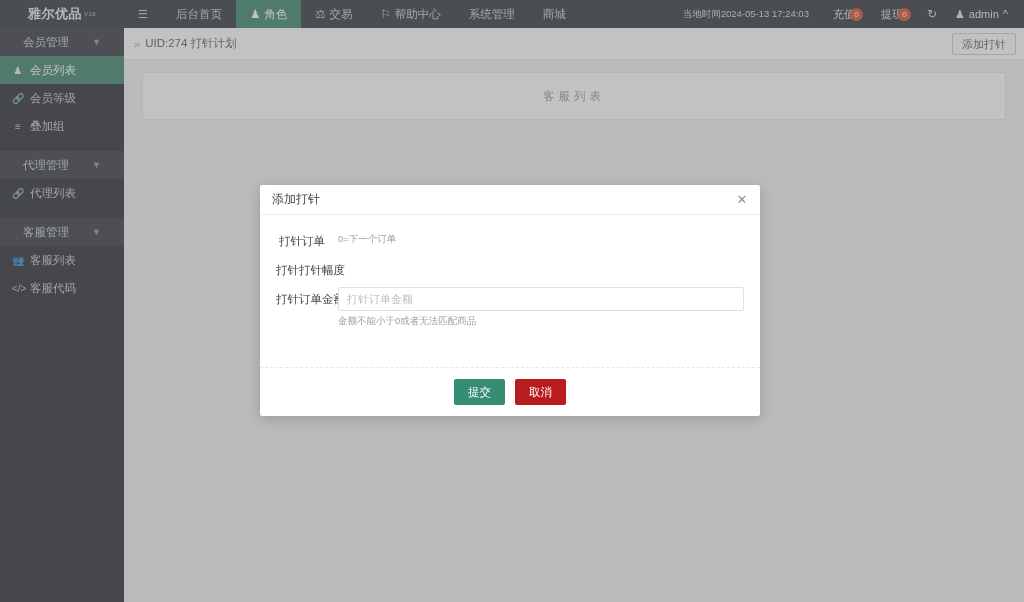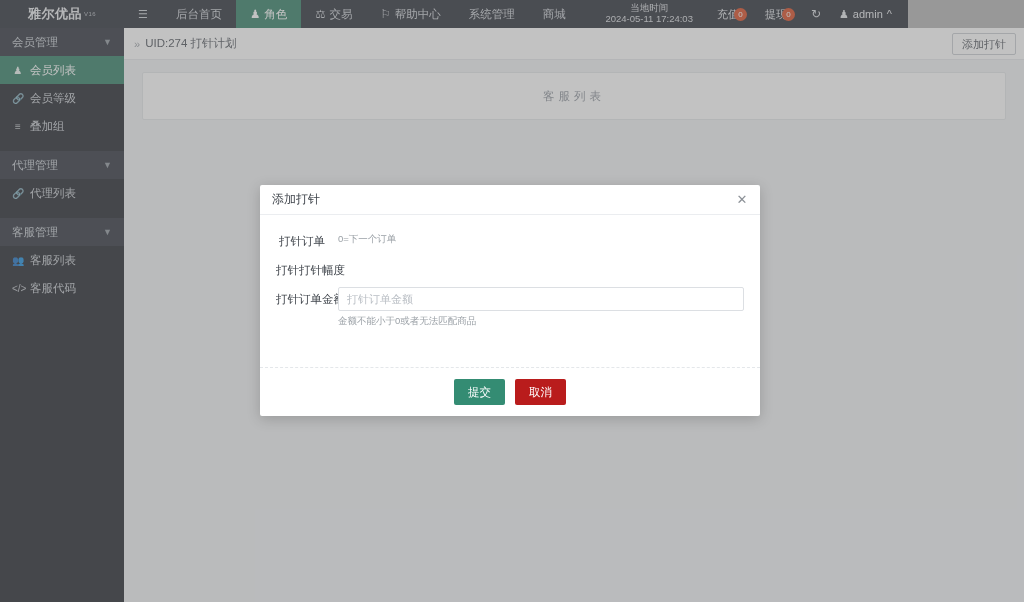--- a/index.html
+++ b/index.html
@@ -6,21 +6,21 @@
   html, body {
     width: 1024px; height: 602px;
     font-family: "Liberation Sans", "DejaVu Sans", sans-serif;
     background: #b3b3b3;
     overflow: hidden;
   }
   body { position: relative; }
 
   
   .header {
-    position: absolute; top: 0; left: 0; width: 908px; height: 28px;
+    position: absolute; top: 0; left: 0; width: 1024px; height: 28px;
     background: #262a33; display: flex; align-items: stretch;
     color: #cfd3d8; font-size: 11px; z-index: 5;
   }
   .logo {
     width: 124px; height: 28px; display: flex; align-items: center;
     justify-content: center; color: #e9ecef; font-size: 13px;
     font-weight: 700; letter-spacing: .5px;
   }
   .logo sup { font-size: 6px; font-weight: 400; margin-left: 2px; color: #aeb4bb; vertical-align: super; }
   .nav { display: flex; align-items: stretch; }
@@ -28,21 +28,21 @@
     display: flex; align-items: center; gap: 4px; padding: 0 14px;
     color: #c9ced4; font-size: 11.5px; cursor: pointer; white-space: nowrap;
   }
   .nav-item.active { background: #2e7d63; color: #fff; }
   .nav-burger { padding: 0 14px; display: flex; align-items: center; color: #c9ced4; cursor: pointer; }
   .header-right {
     margin-left: auto; display: flex; align-items: center; height: 28px;
     padding-right: 8px; gap: 2px;
   }
   .hr-time {
-    display: flex; flex-direction: column; align-items: center; justify-content: center;
+    display: flex; flex-direction: row; align-items: center; justify-content: center;
     line-height: 1.15; padding: 0 10px; color: #d6dadf; font-size: 9px;
   }
   .hr-time .t1 { font-size: 9.5px; }
   .hr-time .t2 { font-size: 9.5px; }
   .hr-badge-wrap { position: relative; padding: 0 12px; display: flex; align-items: center; cursor: pointer; }
   .hr-badge-wrap .lbl { font-size: 11px; color: #e2e6ea; }
   .badge {
     position: absolute; top: 1px; right: 4px; min-width: 13px; height: 13px;
     border-radius: 7px; background: #d9471f; color: #fff; font-size: 8px;
     display: flex; align-items: center; justify-content: center; padding: 0 3px;
@@ -50,21 +50,21 @@
   .hr-icon { padding: 0 10px; display: flex; align-items: center; cursor: pointer; color: #d6dadf; font-size: 12px; }
   .hr-user { display: flex; align-items: center; gap: 4px; padding: 0 8px 0 6px; cursor: pointer; font-size: 11px; color: #e2e6ea; }
 
   
   .sidebar {
     position: absolute; top: 28px; left: 0; width: 124px; height: 574px;
     background: #1d2027; z-index: 4; overflow: hidden;
   }
   .side-group {
     height: 28px; background: #2a2f3a; display: flex; align-items: center;
-    padding: 0 12px; color: #c4c9cf; font-size: 11.5px; cursor: pointer;
+    padding: 0 23px; color: #c4c9cf; font-size: 11.5px; cursor: pointer;
   }
   .side-group .chev { margin-left: auto; font-size: 9px; color: #8e959d; }
   .side-item {
     height: 28px; display: flex; align-items: center; gap: 6px;
     padding: 0 12px; color: #c4c9cf; font-size: 11.5px; cursor: pointer;
   }
   .side-item.active { background: #2e7d63; color: #fff; }
   .side-item .ic { width: 12px; font-size: 10px; opacity: .9; display: inline-block; text-align: center; }
   .side-spacer { height: 11px; }
 
@@ -165,21 +165,21 @@
       <span>系统管理</span>
     </div>
     <div class="nav-item">
       <span>商城</span>
     </div>
   </div>
 
   <div class="header-right">
     <div class="hr-time">
       <div class="t1">当地时间</div>
-      <div class="t2">2024-05-11 17:24:03</div>
+      <div class="t2">2024-05-13 17:24:03</div>
     </div>
     <div class="hr-badge-wrap">
       <span class="lbl">充值</span>
       <span class="badge">0</span>
     </div>
     <div class="hr-badge-wrap">
       <span class="lbl">提现</span>
       <span class="badge">0</span>
     </div>
     <div class="hr-icon">↻</div>

